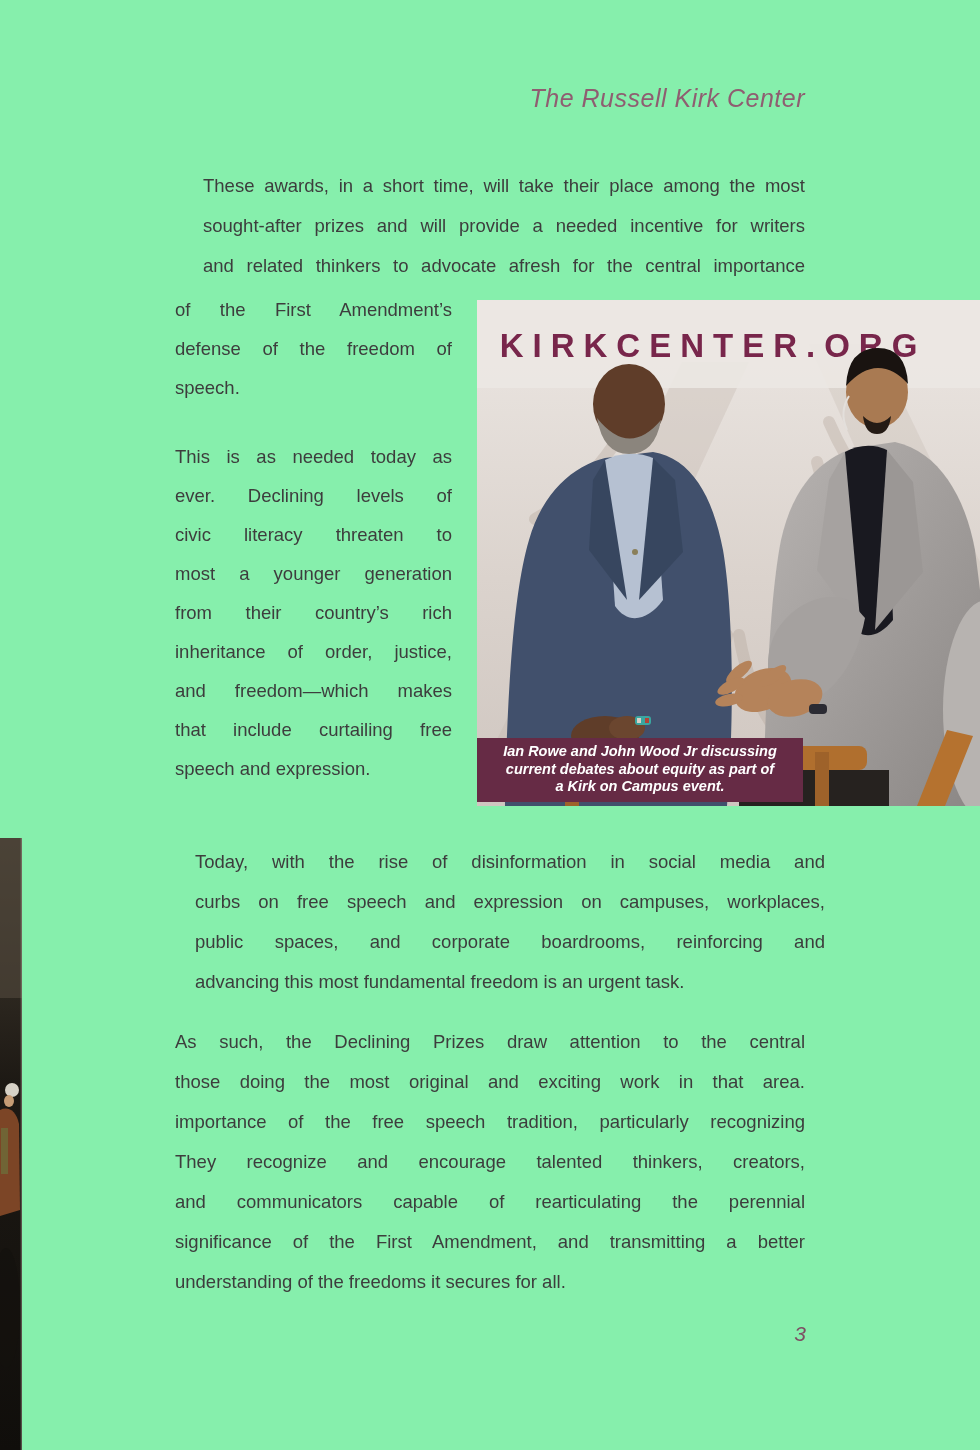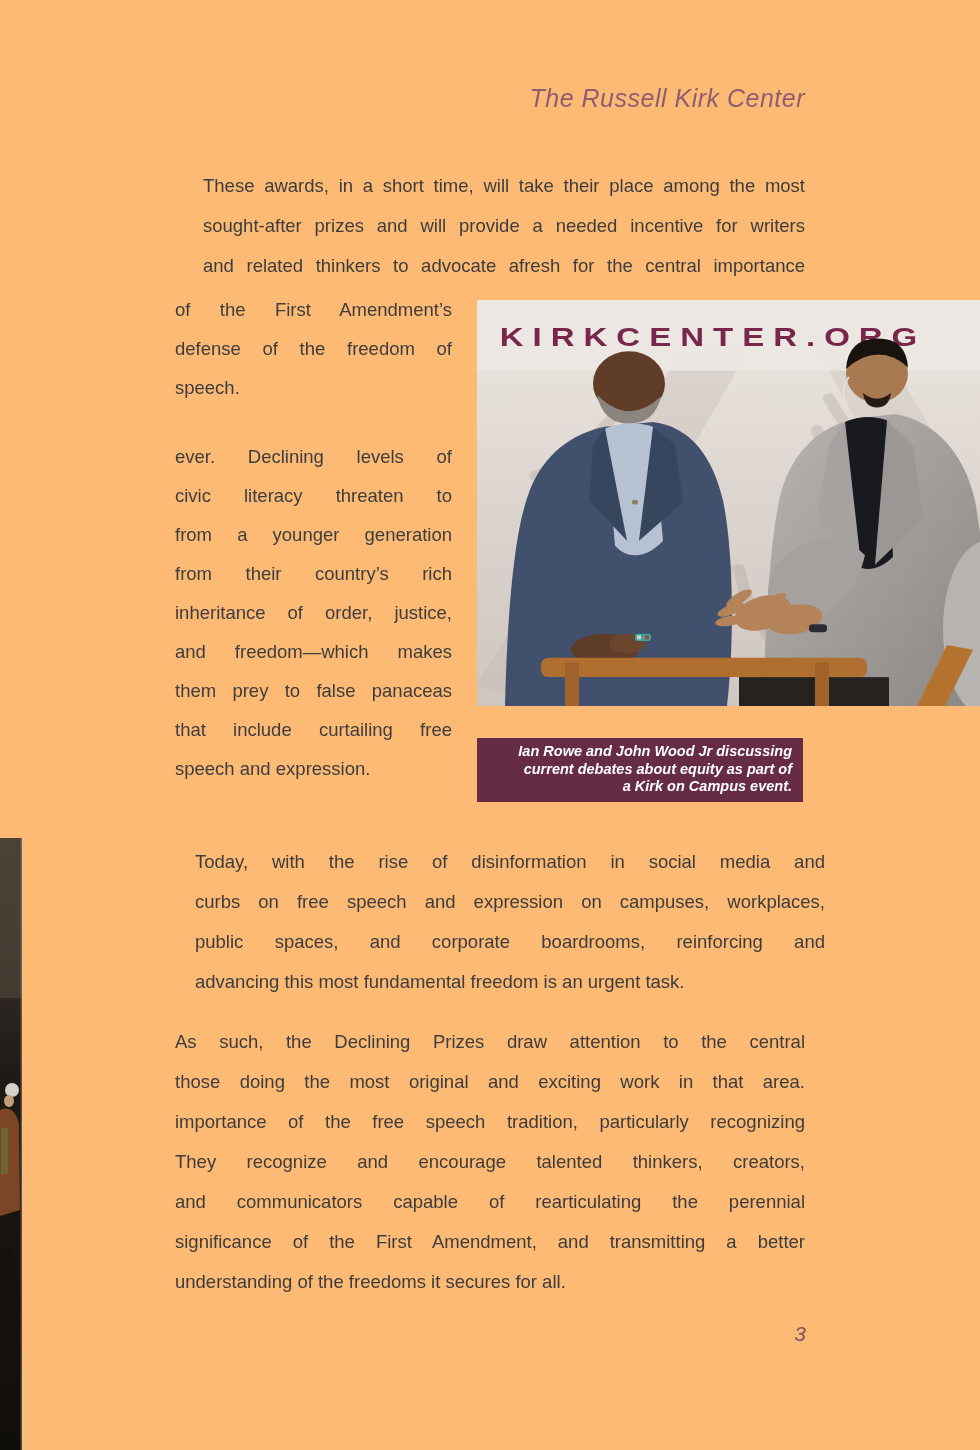--- a/index.html
+++ b/index.html
@@ -1,45 +1,45 @@
 <!DOCTYPE html>
 <html><head>
 <meta charset="utf-8">
 <style>
   html,body{margin:0;padding:0;background:#ffffff;}
   .page{
     position:relative;width:980px;height:1450px;margin:0 auto;
-    background:#fdba74;overflow:hidden;
+    background:#86efac;overflow:hidden;
     font-family:"Liberation Sans",sans-serif;color:#3d3d3d;
   }
   .header{
     position:absolute;top:84px;right:175px;
     font-style:italic;font-size:25px;color:#8f5d71;letter-spacing:.5px;
   }
   .tblock{position:absolute;left:175px;font-size:18.5px;}
   .wide{width:630px;}
   .narrow{width:277px;}
   .tblock .tline{line-height:40px;height:40px;white-space:nowrap;}
   .narrow .tline{line-height:39px;height:39px;white-space:normal;}
   .jall .tline{text-align:justify;text-align-last:justify;margin-left:28px;}
   .jpar .tline{text-align:justify;text-align-last:justify;}
   .jpar .tline:last-child{text-align:right;text-align-last:left;}
   #p1w{top:166px;}
   #p1n{top:290px;}
   #p2{top:437px;}
   #p3{top:842px;margin-left:20px;}
   #p4{top:1022px;}
-  .photo{position:absolute;left:477px;top:300px;width:503px;height:406px;}
+  .photo{position:absolute;left:477px;top:300px;width:503px;height:506px;}
   .photo svg{position:absolute;left:0;top:0;width:100%;height:100%;display:block;}
   .caption{
     position:absolute;left:0;top:438px;width:326px;box-sizing:border-box;
     background:#662b45;color:#ffffff;padding:5px 11px 6px 11px;
     font-weight:bold;font-style:italic;font-size:14.5px;
   }
-  .caption .tline{line-height:17.6px;text-align:right;white-space:nowrap;}
+  .caption .tline{line-height:17.6px;text-align:center;white-space:nowrap;}
   .strip{position:absolute;left:0;top:838px;width:22px;height:612px;display:block;}
   .pagenum{
     position:absolute;top:1322px;right:174px;
     font-style:italic;font-size:21px;color:#7d4f63;
   }
   .bannertext{
     font-family:"Liberation Sans",sans-serif;font-weight:bold;
     letter-spacing:9px;font-size:33px;fill:#78264b;
   }
 </style>
@@ -56,27 +56,27 @@
       <div class="tline">and related thinkers to advocate afresh for the central importance</div>
     </div>
 
   <div class="tblock narrow jpar" id="p1n">
       <div class="tline">of the First Amendment’s</div>
       <div class="tline">defense of the freedom of</div>
       <div class="tline">speech.</div>
     </div>
 
   <div class="tblock narrow jpar" id="p2">
+      <div class="tline">This is as needed today as</div>
       <div class="tline">ever. Declining levels of</div>
       <div class="tline">civic literacy threaten to</div>
-      <div class="tline">from a younger generation</div>
+      <div class="tline">most a younger generation</div>
       <div class="tline">from their country’s rich</div>
       <div class="tline">inheritance of order, justice,</div>
       <div class="tline">and freedom—which makes</div>
-      <div class="tline">them prey to false panaceas</div>
       <div class="tline">that include curtailing free</div>
       <div class="tline">speech and expression.</div>
     </div>
 
   <div class="tblock wide jpar" id="p3">
       <div class="tline">Today, with the rise of disinformation in social media and</div>
       <div class="tline">curbs on free speech and expression on campuses, workplaces,</div>
       <div class="tline">public spaces, and corporate boardrooms, reinforcing and</div>
       <div class="tline">advancing this most fundamental freedom is an urgent task.</div>
     </div>

